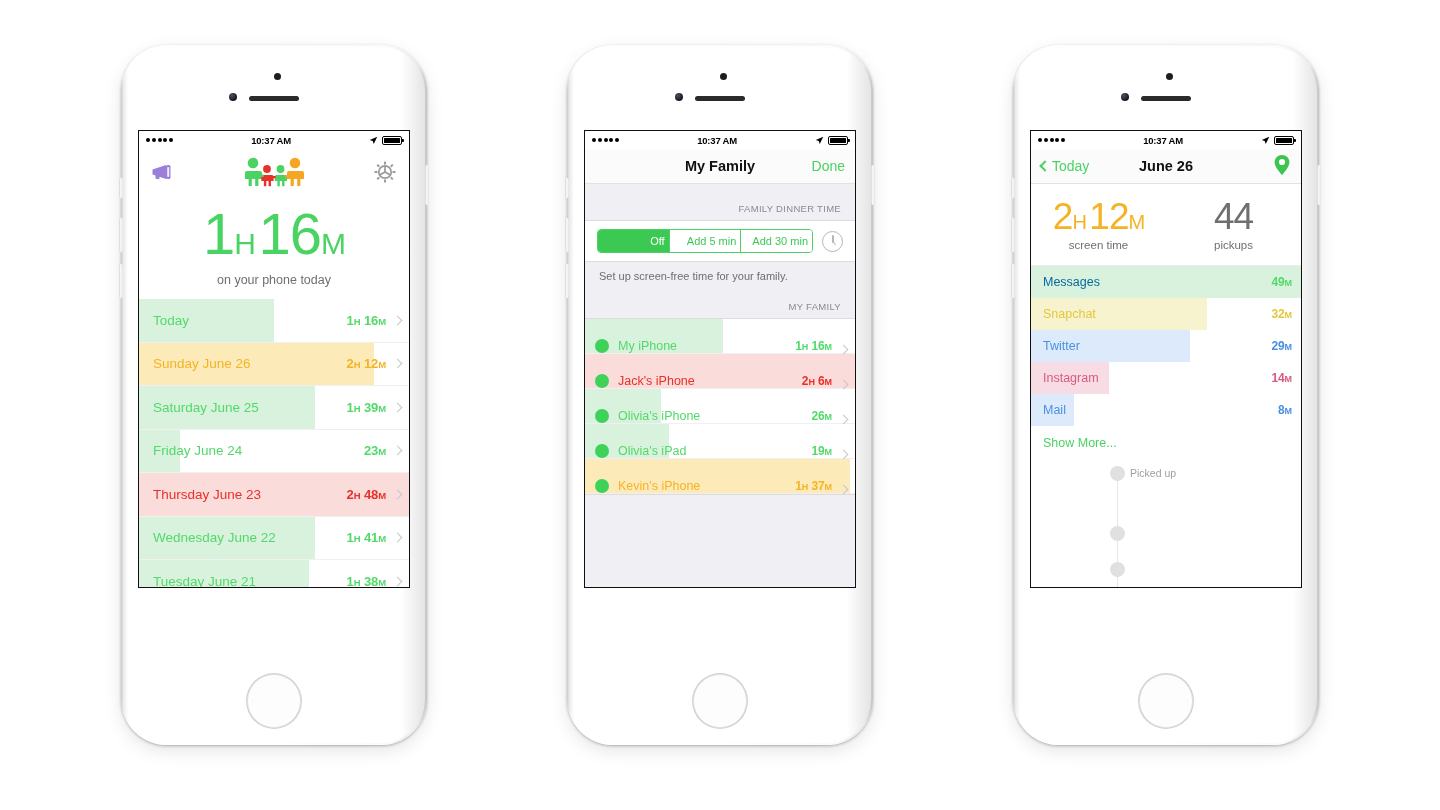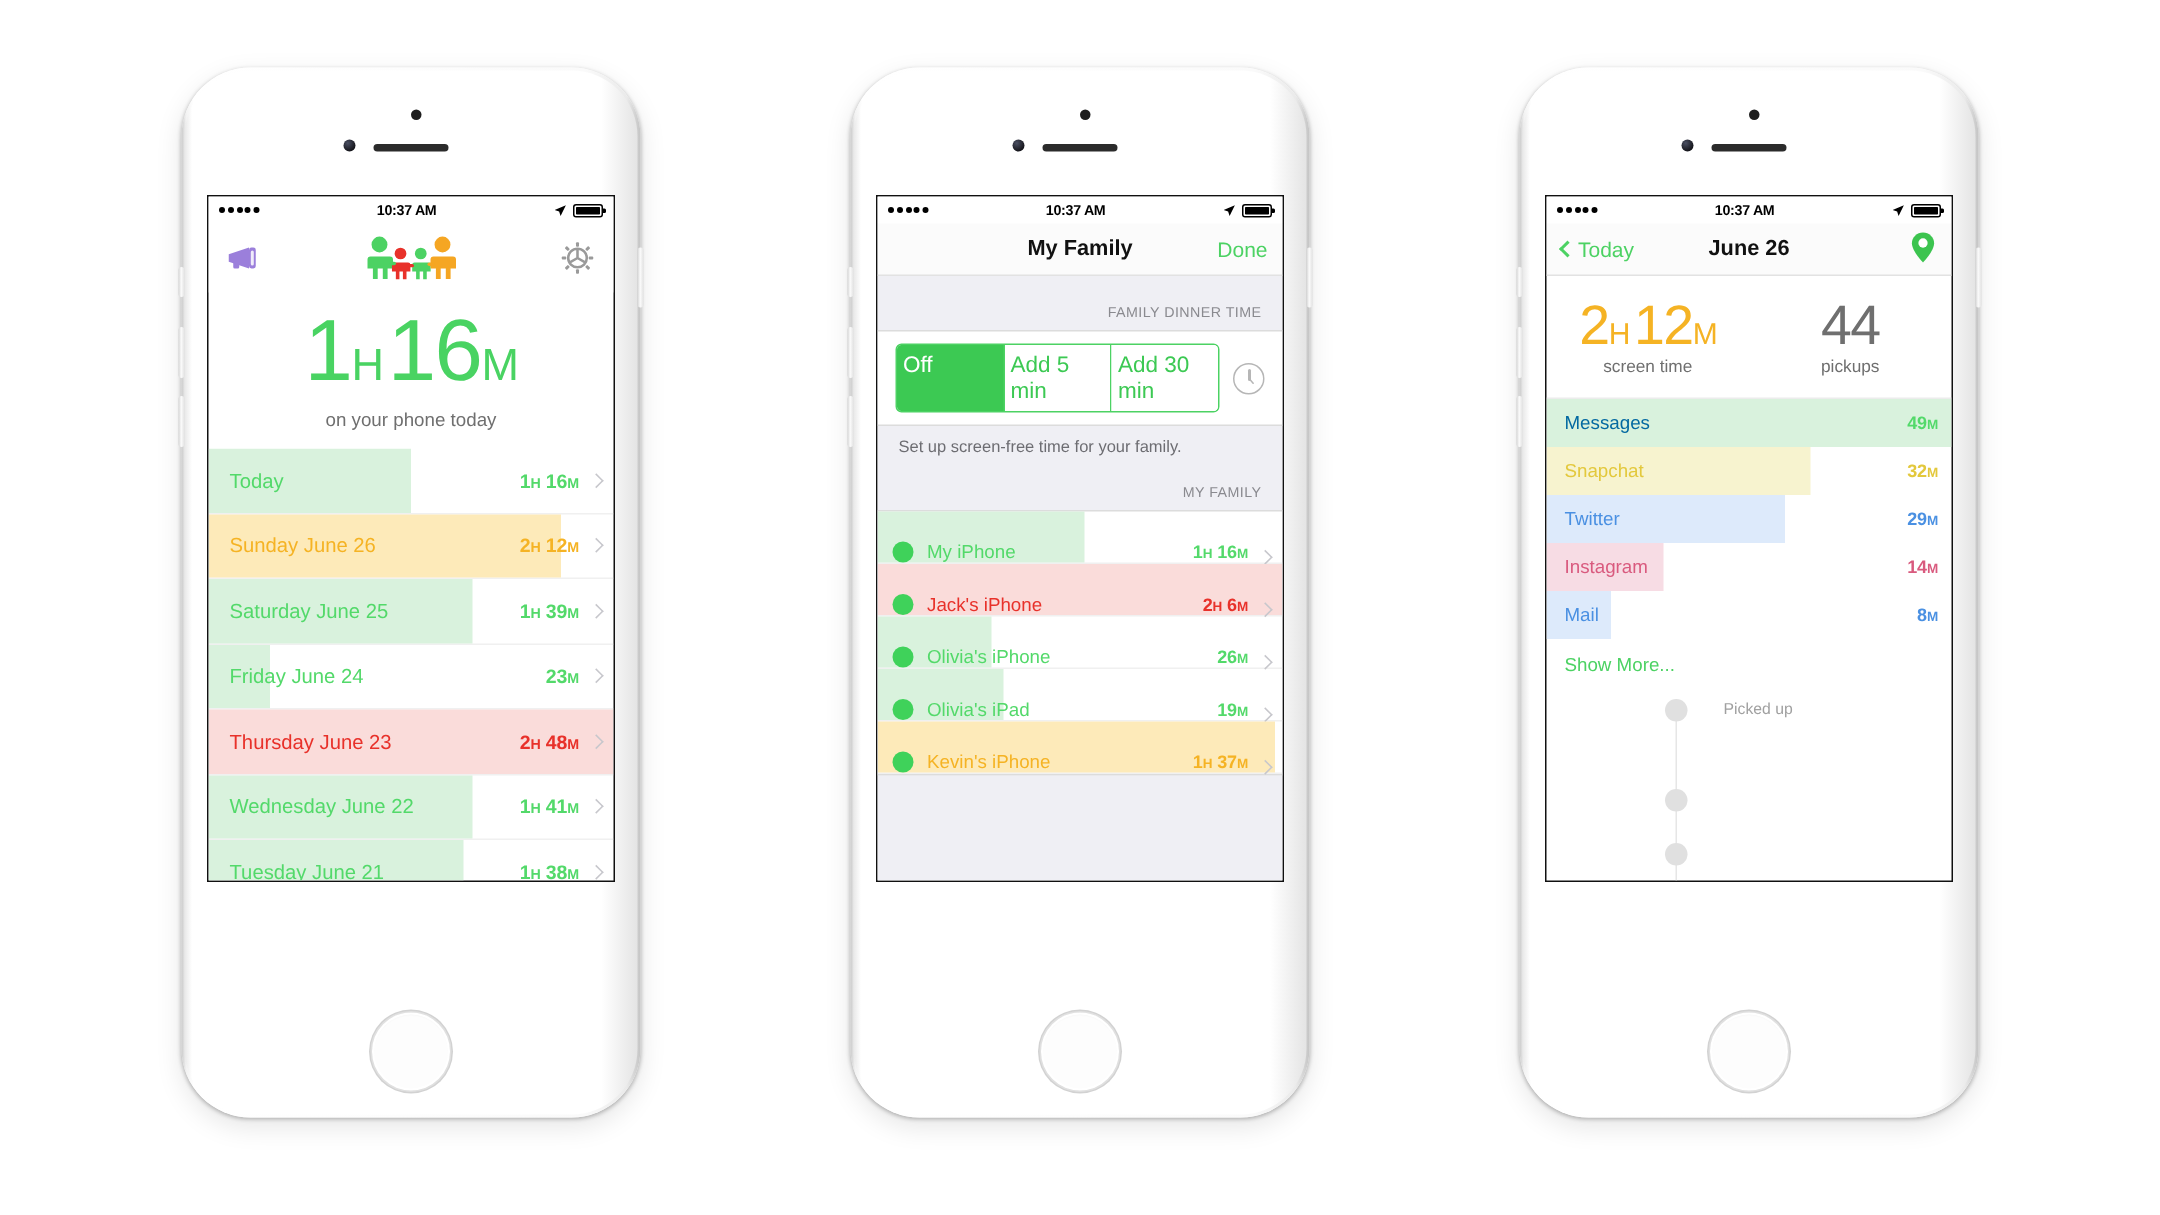--- a/index.html
+++ b/index.html
@@ -181,21 +181,21 @@
   .seg-wrap {
     background:#fff; padding: 8px 12px;
     display:flex; align-items:center; gap:9px;
     border-top:1px solid #dcdcdc; border-bottom:1px solid #dcdcdc;
   }
   .segmented {
     display:flex; border:1.3px solid #4cd263; border-radius:4px;
     overflow:hidden; flex:1;
   }
   .seg {
-    flex:1; text-align:left; font-size: 15px;
+    flex:1; text-align:right; font-size: 11px;
     padding: 5px 4px; color:#3cc953; background:#fff;
     border-right: 1.3px solid #4cd263;
   }
   .seg:last-child { border-right:none; }
   .seg.active { background:#3cc953; color:#fff; }
   .clock-ic {
     width: 21px; height: 21px; border-radius:50%;
     border:1.4px solid #b6b6b6; position:relative; flex:0 0 21px;
   }
   .clock-ic::before, .clock-ic::after {
@@ -250,21 +250,21 @@
   .tl-line {
     position:absolute; left: 86px; top: 14px; bottom: 0;
     width: 1.4px; background:#e6e6e6;
   }
   .tl-node {
     position:absolute; left: 79px;
     width: 15px; height: 15px; border-radius:50%;
     background:#e0e0e0;
   }
   .tl-label {
-    position:absolute; left: 118px;
+    position:absolute; left: 99px;
     font-size: 10.5px; color:#a0a0a0;
   }
 
   
   .ico { display:block; }
 </style>
 </head>
 <body>
 
 <div class="stage">

